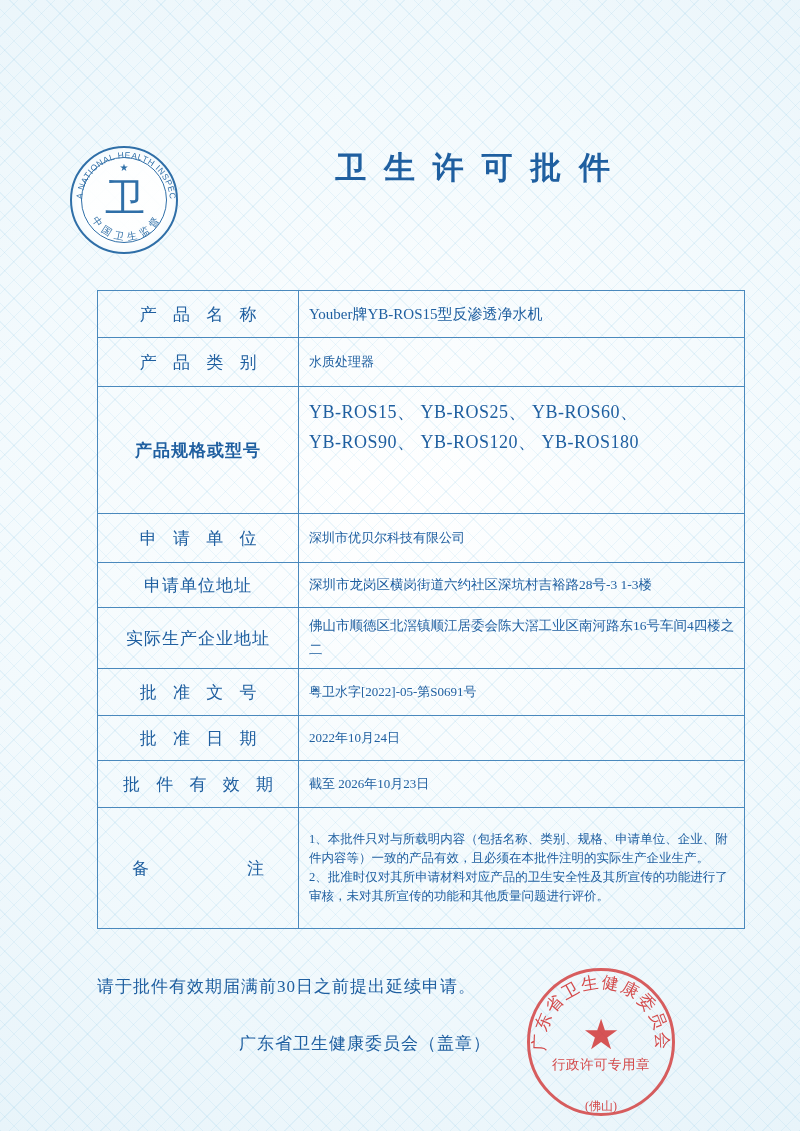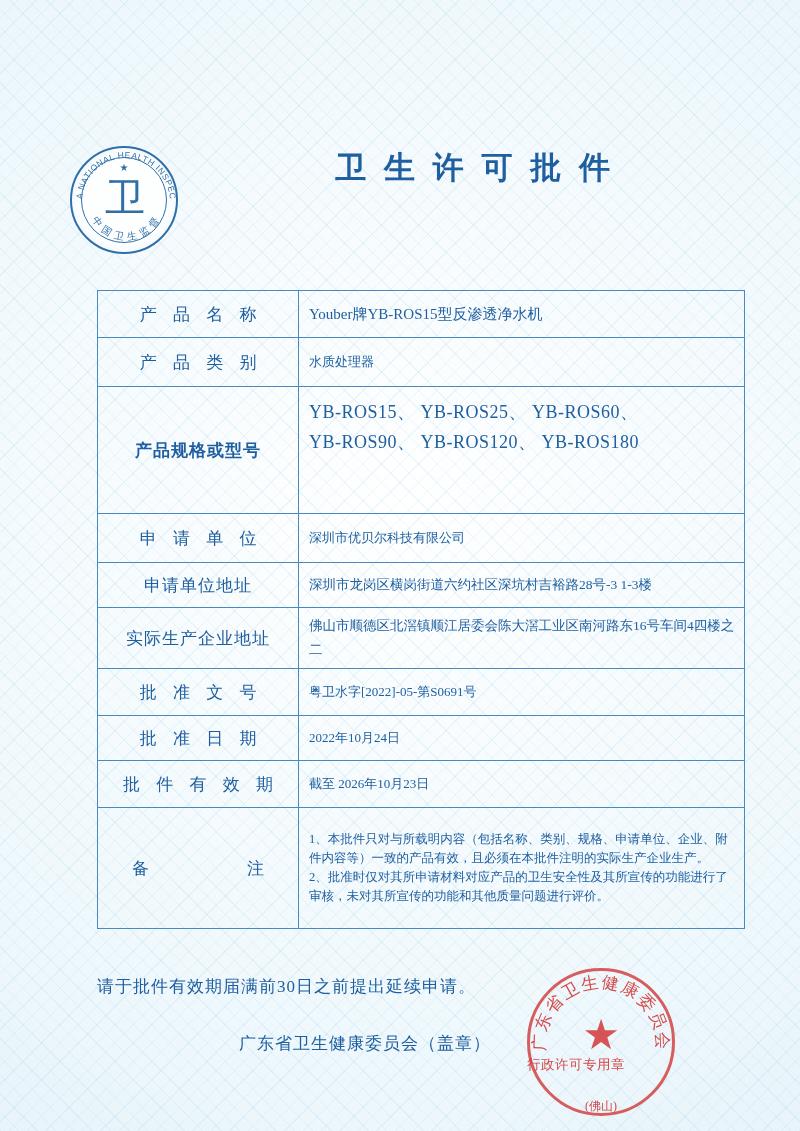--- a/index.html
+++ b/index.html
@@ -218,20 +218,21 @@
     transform: translateX(-50%);
     color: rgba(208,42,42,0.8);
     font-size: 42px;
     line-height: 42px;
   }
   .seal .seal-sub {
     position: absolute;
     left: 0;
     top: 88px;
     width: 148px;
+    text-align: center;
     color: rgba(208,42,42,0.85);
     font-size: 13.5px;
     letter-spacing: 0.5px;
     font-family: "Liberation Serif", serif;
     white-space: nowrap;
   }
   .seal .seal-city {
     position: absolute;
     left: 0;
     top: 108px;

